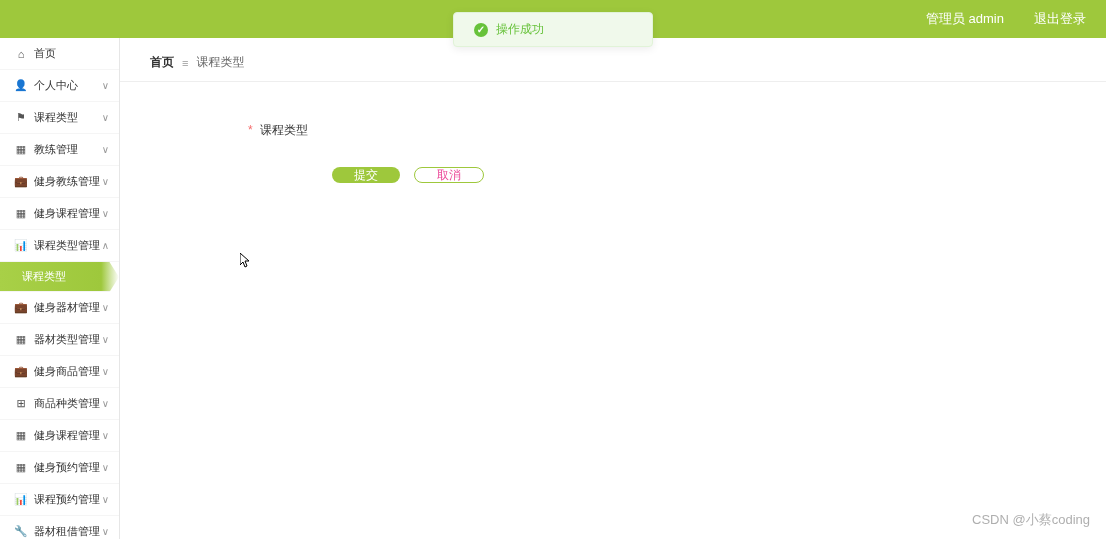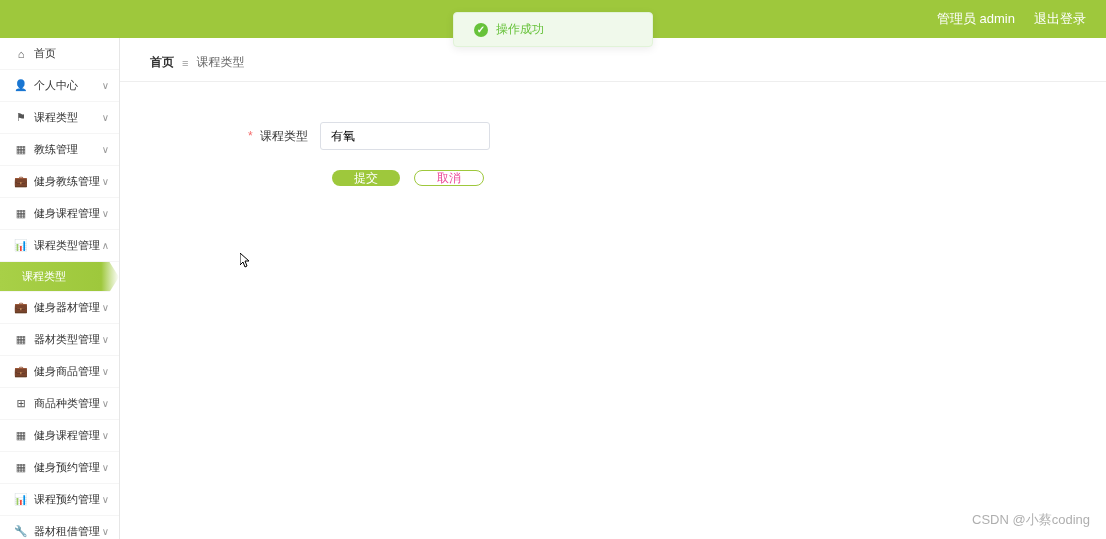--- a/index.html
+++ b/index.html
@@ -7,21 +7,21 @@
     
     .header {
       height: 38px;
       background: #9ec83c;
       display: flex;
       align-items: center;
       justify-content: flex-end;
       padding: 0 20px;
       position: relative;
     }
-    .header-right { display: flex; gap: 19px; }
+    .header-right { display: flex; gap: 30px; }
     .header-link { color: #fff; font-size: 13px; cursor: pointer; }
     
     .toast {
       position: absolute;
       left: 50%;
       top: 12px;
       transform: translateX(-50%);
       background: #f0f9eb;
       border: 1px solid #e1f3d8;
       border-radius: 4px;
@@ -85,21 +85,21 @@
       border-bottom: 1px solid #eee;
       display: flex;
       align-items: center;
       gap: 8px;
     }
     .breadcrumb-home { font-weight: bold; }
     .breadcrumb-sep { color: #999; font-size: 11px; }
     .breadcrumb-current { color: #666; }
     
     .form-area { padding: 40px 80px; }
-    .form-row { display: flex; align-items: center; margin-bottom: 20px; }
+    .form-row { display: flex; align-items: center; margin-bottom: 28px; }
     .form-label { width: 120px; text-align: right; padding-right: 12px; font-size: 12px; color: #333; }
     .required { color: #f56c6c; margin-right: 4px; }
     .form-input {
       width: 170px; height: 28px;
       border: 1px solid #dcdfe6;
       border-radius: 3px;
       padding: 0 10px;
       font-size: 12px;
       outline: none;
     }
@@ -225,21 +225,20 @@
       <span class="breadcrumb-sep">≡</span>
       <span class="breadcrumb-current">课程类型</span>
     </div>
 
     <div class="form-area">
       <div class="form-row">
         <label class="form-label">
           <span class="required">*</span>
           <span>课程类型</span>
         </label>
-        <input class="form-input" type="text" value="有氧" style="">
       </div>
       <div class="form-actions">
         <button class="btn btn-primary">提交</button>
         <button class="btn btn-outline">取消</button>
       </div>
     </div>
   </div>
 </div>
 
 <svg class="cursor" viewBox="0 0 12 16">

